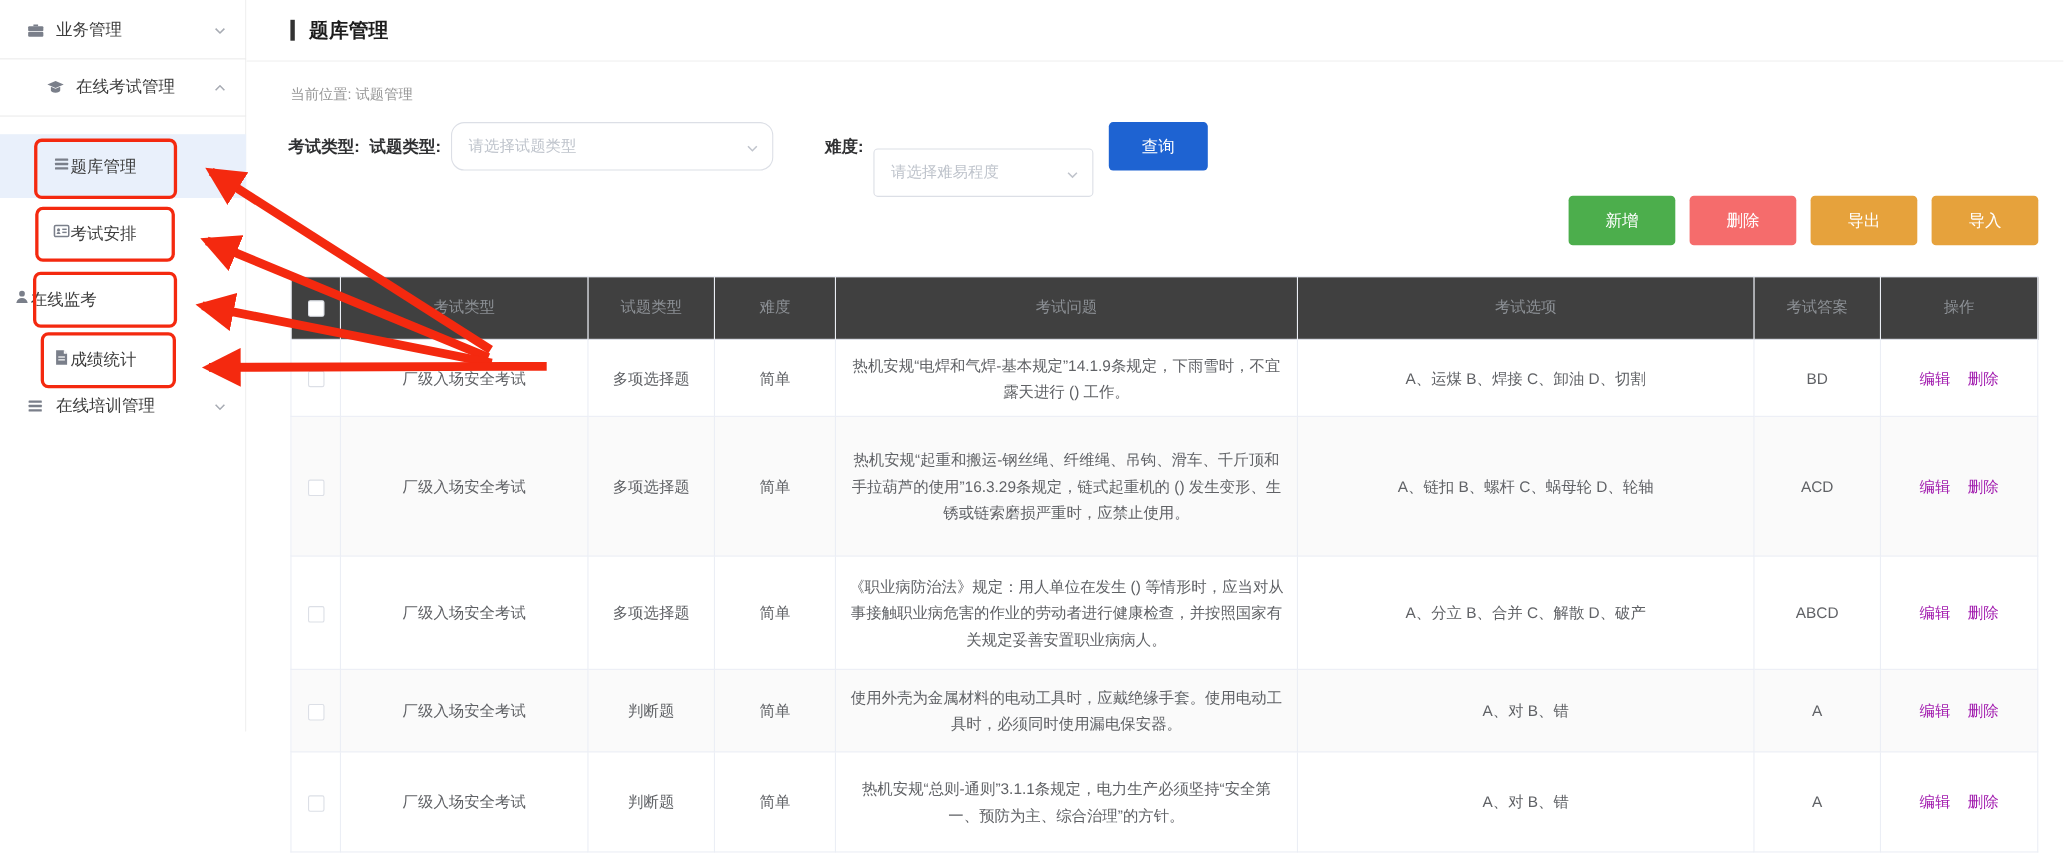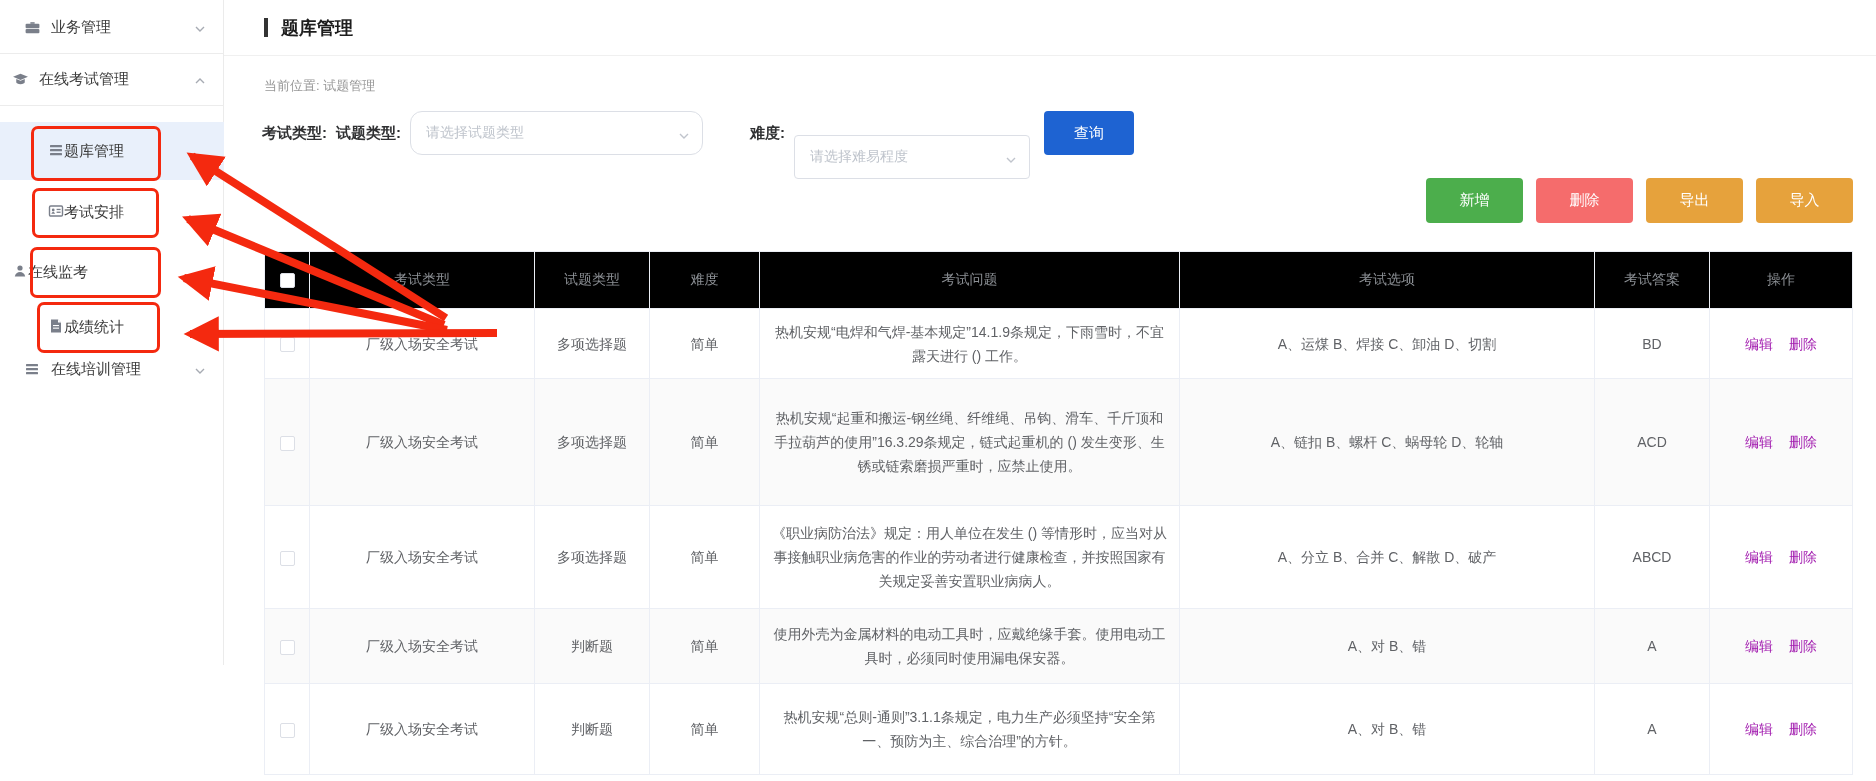--- a/index.html
+++ b/index.html
@@ -6,21 +6,21 @@
   html,body { width:1876px; height:781px; overflow:hidden; background:#fff;
     font-family:"Liberation Sans","DejaVu Sans",sans-serif; }
   .app { position:relative; width:1876px; height:781px; display:flex; }
 
   
   .sidebar { position:relative; width:224px; height:665px; border-right:1px solid #ebebeb; background:#fff; flex:0 0 224px;text-align:center; }
   .side-item { position:absolute; left:0; width:224px; display:flex; align-items:center; font-size:15px; color:#3c3c3c; cursor:pointer; }
   .side-item .ic { width:17px; height:17px; margin-right:10px; flex:0 0 17px; display:inline-flex; }
   .side-item .chev { position:absolute; right:18px; width:12px; height:12px; }
   .g1 { top:8px; height:38px; padding-left:24px; }
-  .g2 { top:60px; height:38px; padding-left:12px; }
+  .g2 { top:60px; height:38px; padding-left:42px; }
   .divider { position:absolute; left:0; width:224px; border-top:1px solid #ececec; }
   .d1 { top:53px; } .d2 { top:105px; }
   .sub-active-band { position:absolute; left:0; top:122px; width:224px; height:58px; background:#e9f0fb; }
   .sub-item { position:absolute; left:0; width:224px; height:38px; display:flex; align-items:center; padding-left:48px; font-size:15px; color:#3c3c3c; cursor:pointer; }
   .s1 { top:132px; } .s2 { top:193px; } .s3 { top:253px;padding-left:12px; } .s4 { top:308px; }
   .g3 { top:350px; height:38px; padding-left:24px; }
 
   
   .anno-box { position:absolute; border:3px solid #f4290f; border-radius:7px; z-index:30; pointer-events:none; }
   .b1 { left:31px; top:126px; width:130px; height:55px; }
@@ -34,34 +34,34 @@
   .title-bar { height:56px; display:flex; align-items:center; padding-left:40px; border-bottom:1px solid #f0f0f0; }
   .title-mark { width:4px; height:19px; background:#333; margin-right:13px; }
   .page-title { font-size:18px; font-weight:bold; color:#1d1d1d; }
   .breadcrumb { margin:21px 0 0 40px; font-size:13px; color:#979797; }
 
   .filter-row { display:flex; align-items:center; margin:16px 0 0 38px; height:44px; }
   .f-label { font-size:15px; font-weight:bold; color:#303133; margin-right:9px; white-space:nowrap; }
   .f-select { position:relative; height:44px; border:1px solid #dcdfe6; border-radius:4px; background:#fff; display:flex; align-items:center; padding:0 30px 0 15px; cursor:pointer; }
   .f-select .ph { font-size:14px; color:#bfc4cc; }
   .f-select .chev { position:absolute; right:12px; top:16px; width:12px; height:12px; }
-  .w1 { width:220px; margin-right:13px; } .w2 { width:293px;border-radius:12px; } .w3 { width:236px;margin-top:48px; }
+  .w1 { width:220px; margin-right:13px; } .w2 { width:293px;border-radius:12px; } .w3 { width:200px;margin-top:48px; }
   .lbl2 { margin-left:0; } .lbl3 { margin-left:47px; }
   .btn-query { width:90px; height:44px; margin-left:14px; border:none; border-radius:4px; background:#1e63d2; color:#fff; font-size:15px; cursor:pointer; }
 
   .toolbar { display:flex; justify-content:flex-end; gap:13px; margin:23px 23px 0 0; }
   .tb-btn { width:97px; height:45px; border:none; border-radius:4px; color:#fff; font-size:15px; cursor:pointer; }
   .btn-add { background:#4cae4c; } .btn-del { background:#f56c6c; }
   .btn-exp { background:#e6a23c; } .btn-imp { background:#e6a23c; }
 
   
   .table-wrap { margin:28px 23px 0 40px; }
   table { width:1588px; border-collapse:collapse; table-layout:fixed; }
   th,td { border:1px solid #ebeef5; text-align:center; vertical-align:middle; padding:8px 10px; }
-  th { height:57px; font-size:14px; font-weight:normal; color:#8c9095; background:#000000; }
+  th { height:57px; font-size:14px; font-weight:normal; color:#8c9095; background:#404040; }
   td { font-size:14px; color:#606266; line-height:24px; }
   tr.striped td { background:#fafafa; }
   tr.h1 { height:70px; } tr.h2 { height:127px; } tr.h3 { height:103px; }
   tr.h4 { height:75px; } tr.h5 { height:91px; }
   input[type=checkbox] { appearance:none; -webkit-appearance:none; width:15px; height:15px; border:1px solid #dcdfe6; border-radius:2px; background:#fff; cursor:pointer; vertical-align:middle; }
   .link { color:#a21caf; cursor:pointer; text-decoration:none; }
   .link + .link { margin-left:12px; }
   .icon-fill { fill:#7a7f8a; }
 </style>
 </head>

